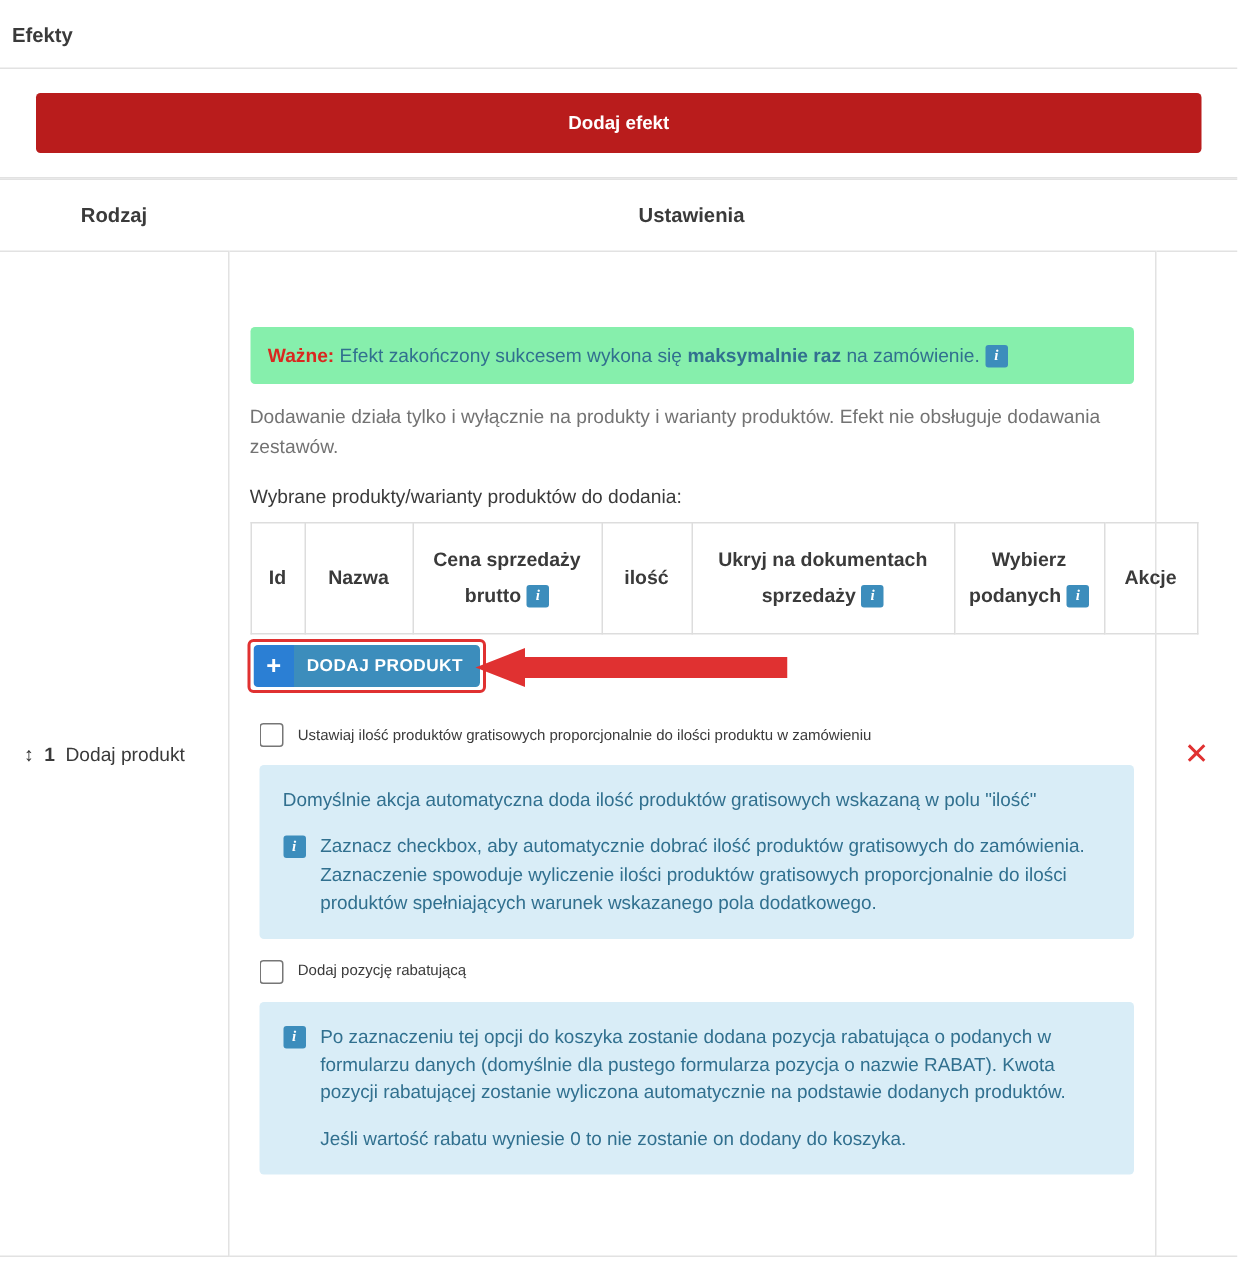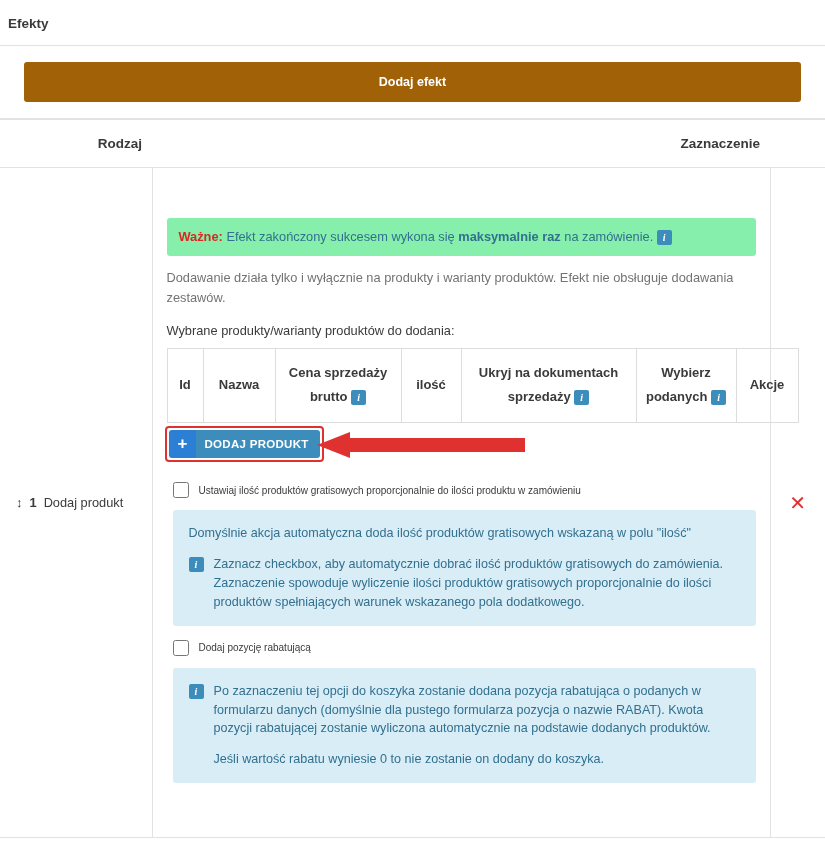--- a/index.html
+++ b/index.html
@@ -26,45 +26,45 @@
     border-bottom: 1px solid #e2e2e2;
     width: 825px;
   }
 
   .add-effect-wrap {
     padding: 16px 24px 16px 24px;
   }
   .btn-add-effect {
     display: block;
     width: 100%;
-    background: #a16207;
+    background: #b91c1c;
     color: #ffffff;
     font-weight: bold;
     font-size: 12.5px;
     text-align: center;
     border: none;
     border-radius: 3px;
     padding: 13px 0;
     cursor: pointer;
     font-family: "Liberation Sans", sans-serif;
   }
 
   table.outer {
     width: 825px;
     border-collapse: collapse;
     table-layout: fixed;
   }
   table.outer > thead > tr > th {
     border-top: 1px solid #e2e2e2;
     border-bottom: 1px solid #e2e2e2;
-    text-align: right;
+    text-align: center;
     font-weight: bold;
     font-size: 13.5px;
     color: #3a3a3a;
-    padding: 16px 10px;
+    padding: 16px 27px;
     background: #ffffff;
   }
   table.outer > tbody > tr > td {
     vertical-align: middle;
     padding: 0;
     border-bottom: 1px solid #e2e2e2;
   }
   .col-rodzaj { width: 152px; }
   .col-ustawienia { width: 618px; }
   .col-akcje { width: 55px; }
@@ -282,21 +282,21 @@
 
   <table class="outer">
     <colgroup>
       <col class="col-rodzaj">
       <col class="col-ustawienia">
       <col class="col-akcje">
     </colgroup>
     <thead>
       <tr>
         <th>Rodzaj</th>
-        <th>Zaznaczenie</th>
+        <th>Ustawienia</th>
         <th></th>
       </tr>
     </thead>
     <tbody>
       <tr>
 
         <td class="cell-rodzaj">
           <div class="rodzaj-inner">
             <span class="drag-handle">↕</span>
             <span class="rodzaj-num">1</span>

